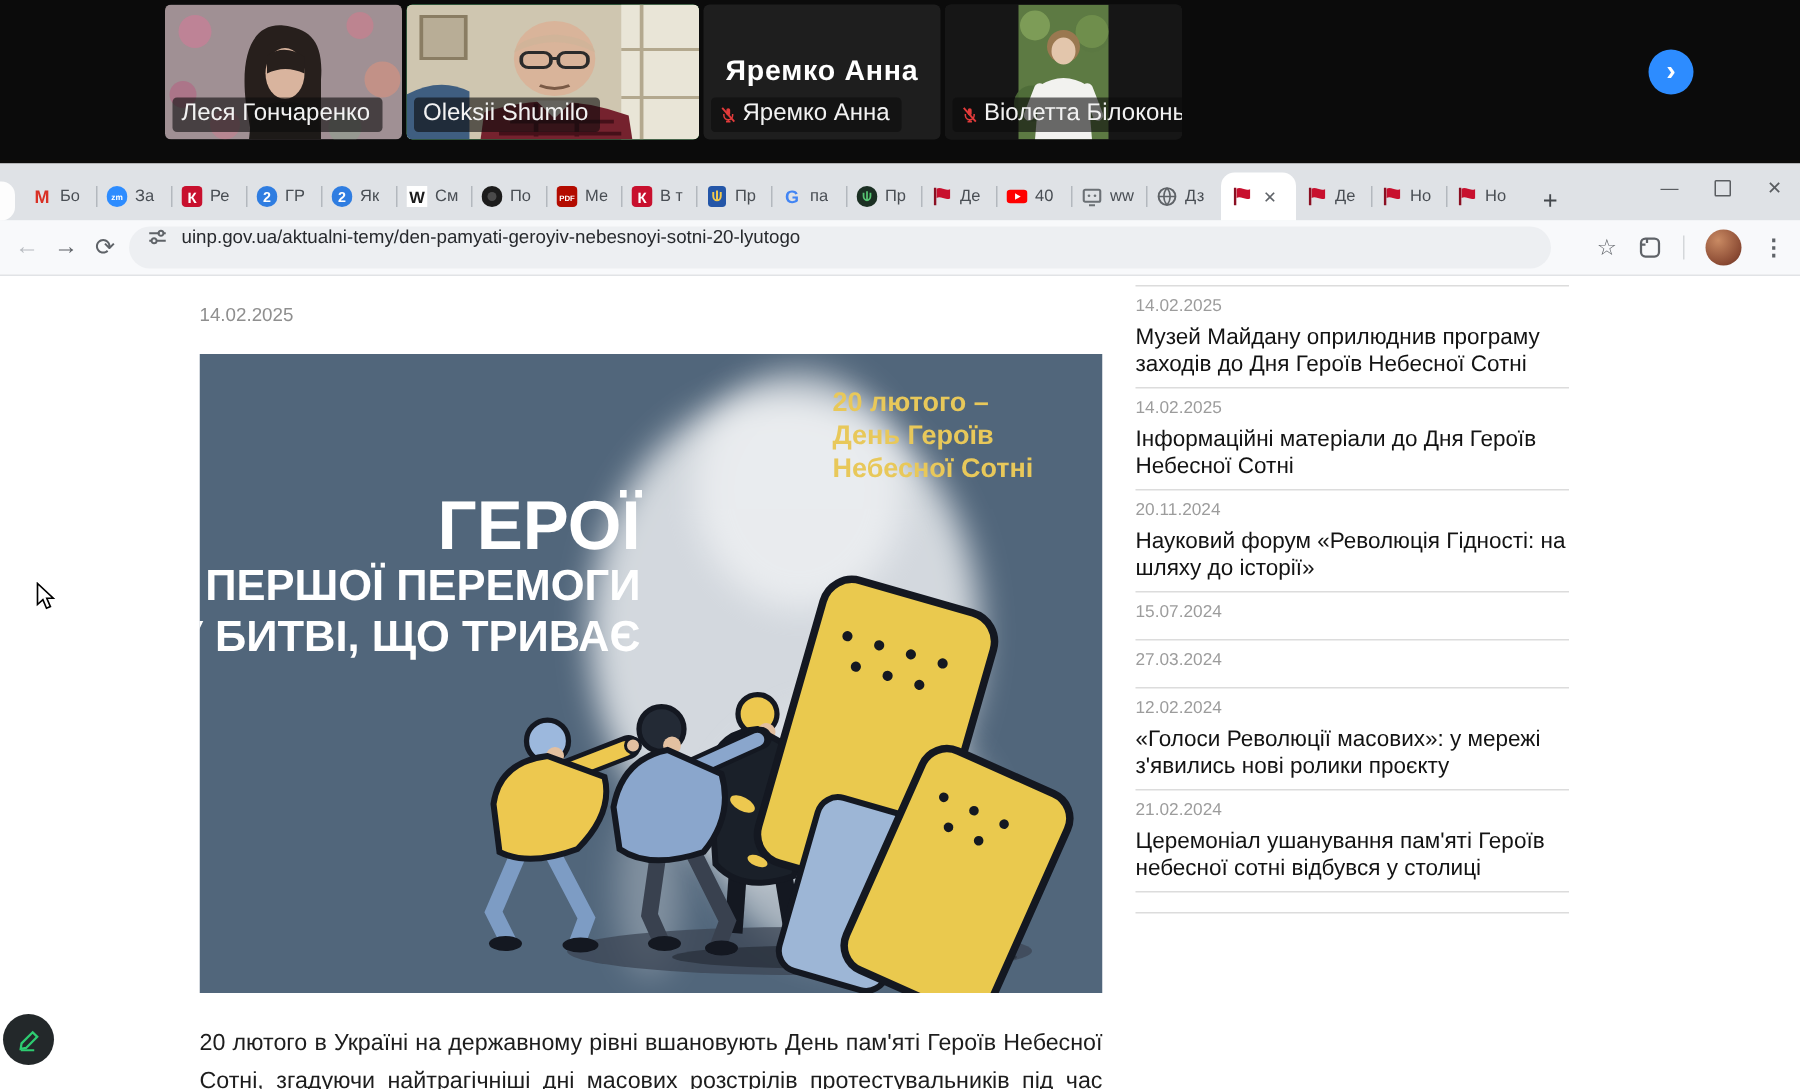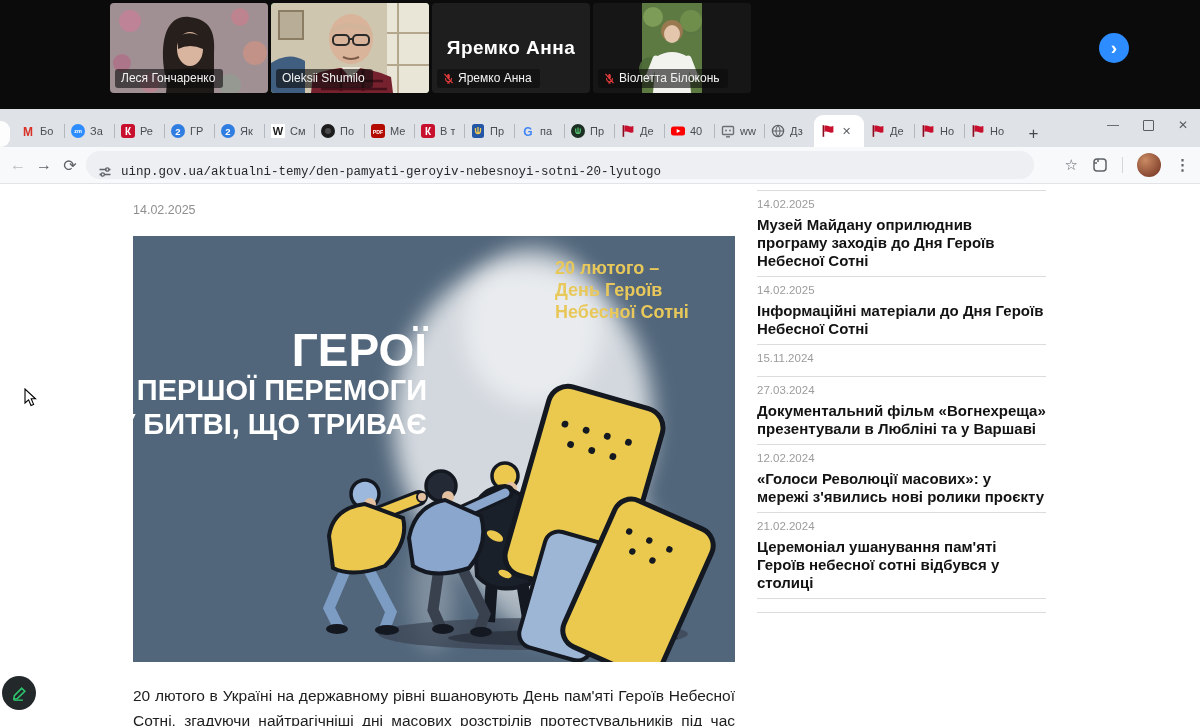--- a/index.html
+++ b/index.html
@@ -3,26 +3,26 @@
 <meta charset="utf-8">
 <style>
   html,body{margin:0;padding:0}
   body{width:1200px;height:726px;position:relative;overflow:hidden;background:#fff;
        font-family:"Liberation Sans",sans-serif;}
 
   
   .zoom-strip{position:absolute;left:0;top:0;width:1200px;height:109px;background:#0b0b0b;}
   .tiles{position:absolute;left:110px;top:3px;display:flex;gap:3px;}
   .tile{position:relative;width:158px;height:90px;background:#1e1e1e;border-radius:4px;overflow:hidden;flex:none;}
-  .tile.speaking{box-shadow:inset 0 0 0 3px #2bd465;}
+  .tile.speaking{box-shadow:inset 0 0 0 3px #2bd465;padding-left:37px;}
   .tile svg.scene{position:absolute;left:0;top:0;width:100%;height:100%;display:block;}
   .big-name{position:absolute;inset:0;display:flex;align-items:center;justify-content:center;
             color:#fff;font-size:19px;font-weight:bold;letter-spacing:.5px;}
   .name-tag{position:absolute;left:5px;bottom:5px;display:flex;align-items:center;gap:4px;
-            background:rgba(12,12,12,.6);color:#f2f2f2;font-size:12px;line-height:1;
+            background:rgba(12,12,12,.6);color:#f2f2f2;font-size:16px;line-height:1;
             padding:3px 8px 4px 6px;border-radius:3px;white-space:nowrap;max-width:150px;}
   .next-btn{position:absolute;left:1099px;top:33px;width:30px;height:30px;border-radius:50%;
             background:#2d8cff;color:#fff;display:flex;align-items:center;justify-content:center;
             font-size:19px;font-weight:bold;cursor:pointer;}
 
   
   .tabstrip{position:absolute;left:0;top:109px;width:1200px;height:38px;background:#dfe2e6;}
   .bump{position:absolute;left:-8px;top:12px;width:18px;height:26px;background:#fdfdfd;border-radius:9px;}
   .tabs{position:absolute;left:14px;top:6px;display:flex;align-items:flex-end;height:32px;}
   .tab{width:50px;height:32px;box-sizing:border-box;display:flex;align-items:center;gap:5px;
@@ -36,38 +36,38 @@
   .win-controls{position:absolute;right:12px;top:4px;display:flex;gap:24px;color:#5a5d61;
                 font-size:12px;align-items:center;height:24px;}
   .win-controls span{display:inline-flex;align-items:center;justify-content:center;}
   .wc-restore{width:9px;height:9px;border:1.2px solid #5a5d61;border-radius:1px;}
 
   
   .toolbar{position:absolute;left:0;top:147px;width:1200px;height:36px;background:#f8f9fb;border-bottom:1px solid #e1e3e6;}
   .nav-ic{position:absolute;top:6px;width:24px;height:24px;display:flex;align-items:center;justify-content:center;
           font-size:16px;color:#5f6368;}
   .urlbar{position:absolute;left:86px;top:4px;width:948px;height:28px;background:#edeff2;border-radius:14px;
-          display:flex;align-items:flex-end;gap:9px;padding:0 12px;box-sizing:border-box;font-family:Liberation Mono, monospace;}
+          display:flex;align-items:flex-start;gap:9px;padding:0 12px;box-sizing:border-box;}
   .url-text{font-size:12.5px;color:#27292d;}
   .tb-right{position:absolute;right:10px;top:4px;display:flex;align-items:center;gap:14px;height:28px;}
   .tb-right .ic{font-size:15px;color:#5f6368;display:flex;align-items:center;}
   .tb-divider{width:1px;height:16px;background:#d4d7da;}
   .avatar{width:24px;height:24px;border-radius:50%;background:radial-gradient(circle at 35% 30%,#c98a63,#8a4a33 70%,#5f3021);}
 
   
   .main-col{position:absolute;left:133px;top:183px;width:602px;}
   .pub-date{margin-top:20px;font-size:12.5px;line-height:15px;color:#8f8f8f;}
   .poster{margin-top:18px;width:602px;height:426px;display:block;}
   .article-text{margin-top:21px;font-size:15.5px;line-height:1.62;color:#1d1d1d;text-align:justify;}
 
   .sidebar{position:absolute;left:757px;top:183px;width:289px;}
   .sb-top{height:7px;border-bottom:1px solid #dcdcdc;}
   .sb-item{padding:7px 0 6px;border-bottom:1px solid #dcdcdc;cursor:pointer;}
   .sb-date{font-size:11.5px;line-height:12px;color:#9c9c9c;margin-bottom:6px;}
-  .sb-title{font-size:15px;font-weight:bold;color:#131313;line-height:1.2;}
+  .sb-title{font-size:15px;font-weight:normal;color:#131313;line-height:1.2;}
 
   
   .pencil-btn{position:absolute;left:2px;top:676px;width:34px;height:34px;border-radius:50%;
               background:#23282a;display:flex;align-items:center;justify-content:center;}
   .cursor{position:absolute;left:24px;top:388px;}
 </style>
 </head>
 <body>
 
 <div class="zoom-strip">
@@ -463,25 +463,28 @@
   <div id="sb-list">
       <div class="sb-item">
         <div class="sb-date">14.02.2025</div>
         <div class="sb-title">Музей Майдану оприлюднив програму заходів до Дня Героїв Небесної Сотні</div>
       </div>
       <div class="sb-item">
         <div class="sb-date">14.02.2025</div>
         <div class="sb-title">Інформаційні матеріали до Дня Героїв Небесної Сотні</div>
       </div>
       <div class="sb-item">
-        <div class="sb-date">15.11.2024</div>
+        <div class="sb-date">20.11.2024</div>
+        <div class="sb-title">Науковий форум «Революція Гідності: на шляху до історії»</div>
+      </div>
+      <div class="sb-item">
+        <div class="sb-date">15.07.2024</div>
       </div>
       <div class="sb-item">
         <div class="sb-date">27.03.2024</div>
-        <div class="sb-title">Документальний фільм «Вогнехреща» презентували в Любліні та у Варшаві</div>
       </div>
       <div class="sb-item">
         <div class="sb-date">12.02.2024</div>
         <div class="sb-title">«Голоси Революції масових»: у мережі з'явились нові ролики проєкту</div>
       </div>
       <div class="sb-item">
         <div class="sb-date">21.02.2024</div>
         <div class="sb-title">Церемоніал ушанування пам'яті Героїв небесної сотні відбувся у столиці</div>
       </div>
       <div class="sb-item"></div>

